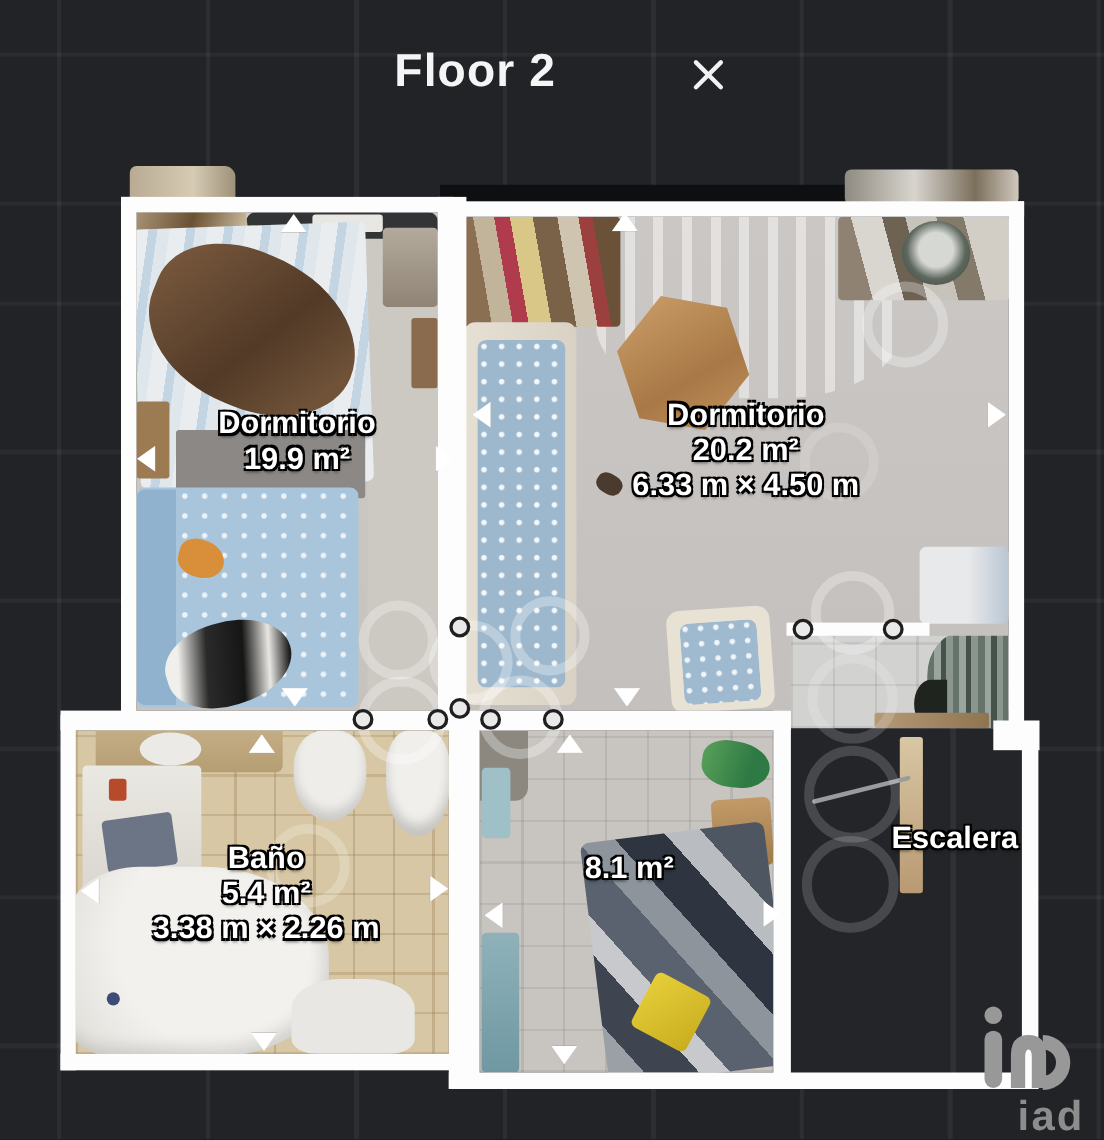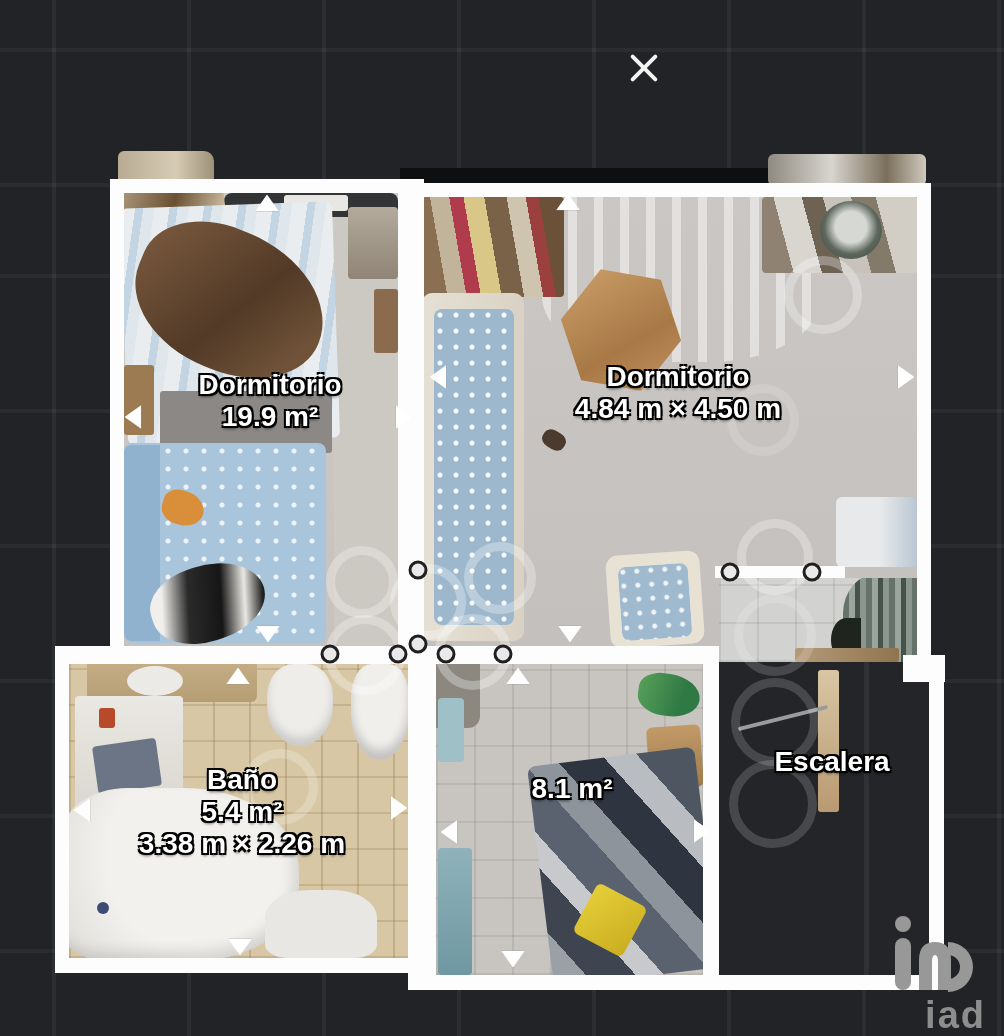--- a/index.html
+++ b/index.html
@@ -75,20 +75,21 @@
     background-image:
       repeating-linear-gradient(90deg, rgba(0,0,0,.08) 0 2px, transparent 2px 38px),
       repeating-linear-gradient(0deg, rgba(0,0,0,.07) 0 2px, transparent 2px 38px);
   }
 </style>
 </head>
 <body>
 
 <div id="stage">
 
+  <div class="title"><span>Floor 2</span></div>
   <button class="close-btn" aria-label="close">
       <i></i>
       <i></i>
     </button>
 
   <div class="abs" style="left:400px;top:168px;width:517px;height:16px;background:#0e0f11;z-index:2;"></div>
   <div class="abs" style="left:118px;top:151px;width:96px;height:32px;background:linear-gradient(90deg,#b9ab93,#d6cbb4 60%,#9e9179);border-radius:6px 10px 2px 2px;z-index:2;"></div>
   <div class="abs" style="left:768px;top:154px;width:158px;height:32px;background:linear-gradient(90deg,#8f8a80,#d8d5cf 40%,#7b6f5c 75%,#cfc9bd);border-radius:6px;z-index:2;"></div>
 
   <div class="room" style="left:124px;top:193px;width:274px;height:453px;background:linear-gradient(#cfccc7,#c6c2bd);">
@@ -210,31 +211,32 @@
   <div class="dot" style="left:503px;top:654px;"></div>
   <div class="dot" style="left:730px;top:572px;"></div>
   <div class="dot" style="left:812px;top:572px;"></div>
 
   <div class="room-label" style="left:120px;top:369px;width:300px;">
     <div>Dormitorio</div>
     <div>19.9 m²</div>
   </div>
   <div class="room-label" style="left:528px;top:361px;width:300px;">
     <div>Dormitorio</div>
-    <div>4.84 m × 4.50 m</div>
+    <div>20.2 m²</div>
+    <div>6.33 m × 4.50 m</div>
   </div>
   <div class="room-label" style="left:92px;top:764px;width:300px;">
     <div>Baño</div>
     <div>5.4 m²</div>
     <div>3.38 m × 2.26 m</div>
   </div>
   <div class="room-label" style="left:422px;top:773px;width:300px;">
     <div>8.1 m²</div>
   </div>
-  <div class="room-label" style="left:712px;top:746px;width:240px;">
+  <div class="room-label" style="left:748px;top:746px;width:240px;">
     <div>Escalera</div>
   </div>
 
   <div class="watermark">
     <svg width="96" height="82" viewBox="0 0 96 82">
       <circle cx="13" cy="10" r="8" fill="#989898"></circle>
       <rect x="5" y="24" width="16" height="52" rx="8" fill="#989898"></rect>
       <path d="M29 76 V46 q0 -18 16 -18 q16 0 16 18 v30 h-13 V48 q0 -7 -3 -7 q-3 0 -3 7 v28 z" fill="#989898"></path>
       <path d="M58 28 a25 25 0 1 1 0 50 l0 -13 a12 12 0 1 0 0 -24 z" fill="#989898"></path>
     </svg>

